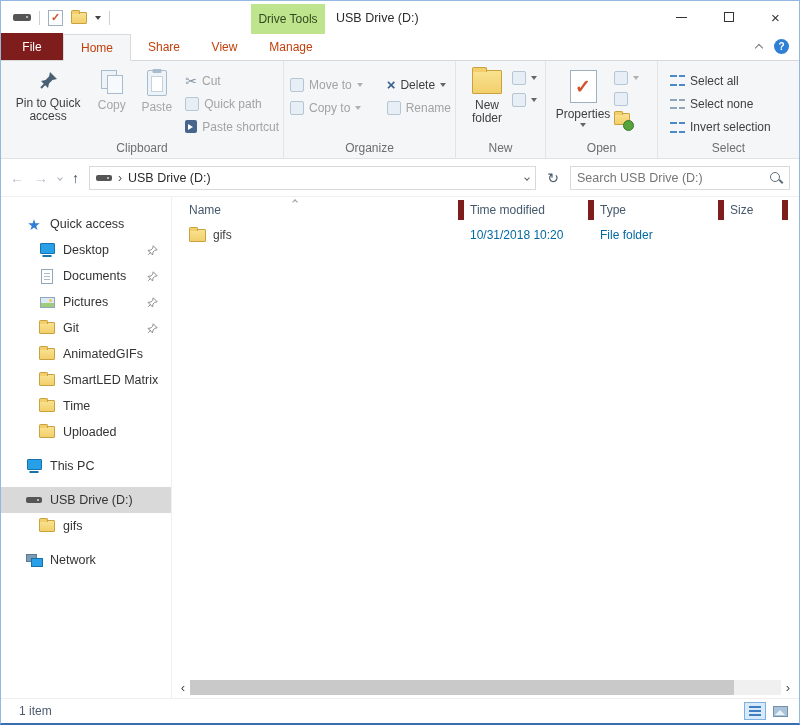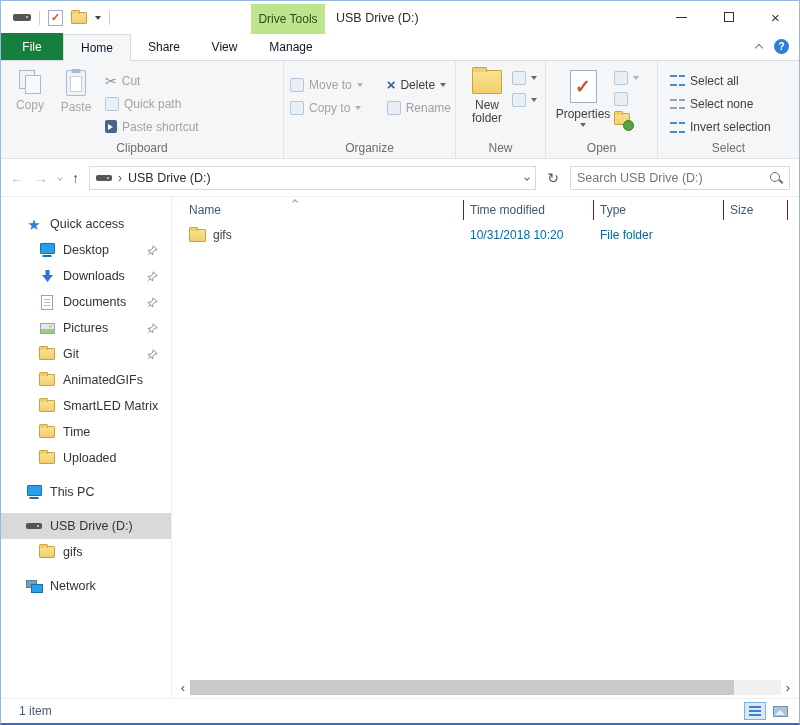--- a/index.html
+++ b/index.html
@@ -17,22 +17,22 @@
     display:flex; align-items:center; justify-content:center; color:#2f4a1d; font-size:12px; }
   .win-title{ position:absolute; left:335px; top:0; height:33px; display:flex; align-items:center; color:#2b2b2b; font-size:12.5px; }
   .win-controls{ position:absolute; right:0; top:0; height:33px; display:flex; }
   .win-btn{ width:47px; height:32px; display:flex; align-items:center; justify-content:center; color:#333; }
   .glyph-min{ width:11px; height:1px; background:#333; display:inline-block; }
   .glyph-max{ width:10px; height:10px; border:1px solid #333; display:inline-block; }
   .glyph-close{ font-size:15px; line-height:1; }
   
   .tabrow{ position:absolute; top:33px; left:0; right:0; height:27px; background:#fff;
     border-bottom:1px solid #d8d9da; display:flex; align-items:flex-end; }
-  .tab{ height:27px; display:flex; align-items:center; justify-content:center; font-size:12px; color:#0f172a; }
-  .tab-file{ width:62px; background:#15803d; color:#fff; }
+  .tab{ height:27px; display:flex; align-items:center; justify-content:center; font-size:12px; color:#c2410c; }
+  .tab-file{ width:62px; background:#7f1d1d; color:#fff; }
   .tab-home{ width:68px; background:#f5f6f7; border:1px solid #d8d9da; border-bottom:1px solid #f5f6f7; margin-bottom:-1px; }
   .tab-share{ width:66px; } .tab-view{ width:55px; } .tab-manage{ width:78px; }
   .tabrow-right{ margin-left:auto; display:flex; align-items:center; gap:12px; padding-right:10px; height:27px; }
   .chev{ display:inline-block; width:6px; height:6px; border-right:1px solid currentColor; border-bottom:1px solid currentColor; transform:rotate(45deg); }
   .chev.up{ transform:rotate(-135deg); margin-top:3px; }
   .chev.sm{ width:4px; height:4px; }
   .i-help{ width:15px; height:15px; border-radius:50%; background:#2f7fd4; color:#fff; font-size:10px; font-weight:bold;
     display:flex; align-items:center; justify-content:center; }
   
   .ribbon{ position:absolute; top:60px; left:0; right:0; height:98px; background:#f5f6f7; border-bottom:1px solid #e2e2e2; display:flex; }
@@ -112,21 +112,21 @@
   .main{ position:absolute; top:196px; left:0; right:0; bottom:25px; display:flex; background:#fff; }
   .sidebar{ width:170px; padding-top:14px; overflow:hidden; }
   .side-item{ height:26px; display:flex; align-items:center; gap:7px; font-size:12.5px; color:#333; cursor:default; }
   .side-item .icw{ width:18px; display:flex; justify-content:center; flex:none; }
   .lvl0{ padding-left:24px; } .lvl1{ padding-left:37px;align-items:center; }
   .side-item.selected{ background:#d9d9d9; }
   .gap-top{ margin-top:8px; }
   .pin{ margin-left:auto; margin-right:13px; display:flex; }
   .filearea{ flex:1; position:relative; border-left:1px solid #efefef; }
   .listhead{ display:flex; height:26px; align-items:center; color:#44586c; position:relative; }
-  .hcell{ height:20px; display:flex; align-items:center; border-right:1px solid #7f1d1d; padding-left:6px; }
+  .hcell{ height:20px; display:flex; align-items:center; border-right:6px solid #7f1d1d; padding-left:6px; }
   .hcell.first{ padding-left:17px; position:relative; }
   .sort-chev{ position:absolute; left:121px; top:-7px; color:#9a9a9a; }
   .c-name{ width:292px; } .c-date{ width:130px; } .c-type{ width:130px; } .c-size{ width:64px; }
   .filerow{ display:flex; height:24px; align-items:center; color:#3d3d3d; }
   .filerow .cell{ display:flex; align-items:center; padding-left:6px; }
   .filerow .cell.first{ padding-left:17px; gap:7px; }
   .filerow .cell.c-date, .filerow .cell.c-type { color:#0369a1; }
   .hscroll{ position:absolute; left:4px; right:4px; bottom:3px; height:15px; display:flex; align-items:center; }
   .hs-arrow{ width:14px; text-align:center; color:#4a4a4a; font-size:13px; line-height:15px; }
   .hs-track{ flex:1; height:15px; background:#f0f0f0; position:relative; }
@@ -179,20 +179,29 @@
     <div class="tab tab-manage">Manage</div>
     <div class="tabrow-right">
       <span class="chev up" style="color:#777"></span>
       <span class="i-help">?</span>
     </div>
   </div>
 
   <div class="ribbon">
 
     <div class="rgroup g-clipboard">
+      <div class="bigbtn" style="width:84px">
+        <span class="ic">
+          <svg width="22" height="22" viewBox="0 0 22 22">
+              <path d="M13 2l7 7-4.5 1L12 13.5 11 18 4 11l4.5-1L12 6.5z" fill="#4a5f72"></path>
+              <path d="M4 18l5-5" stroke="#4a5f72" stroke-width="2"></path>
+            </svg>
+        </span>
+        <span>Pin to Quick access</span>
+      </div>
       <div class="bigbtn disabled" style="width:46px">
         <span class="ic i-copy2"></span>
         <span>Copy</span>
       </div>
       <div class="bigbtn disabled" style="width:46px">
         <span class="ic i-clip"></span>
         <span>Paste</span>
       </div>
       <div class="col" style="padding-top:4px; padding-left:6px;">
         <div class="smallrow disabled">
@@ -336,36 +345,20 @@
         <span class="icw">
             <span class="ic i-star">★</span>
           </span>
         <span>Quick access</span>
       </div>
       <div class="side-item lvl1">
         <span class="icw">
             <span class="ic i-monitor"></span>
           </span>
         <span>Desktop</span>
-        <span class="pin">
-            <svg width="11" height="11" viewBox="0 0 11 11">
-              <path d="M6.2.8l4 4-2.4.5L6 7.1 5.6 10 1 5.4l2.9-.4L5.7 3.2z" fill="none" stroke="#8e8e8e"></path>
-              <path d="M1.2 9.8l2.6-2.6" stroke="#8e8e8e"></path>
-            </svg>
-          </span>
-      </div>
-      <div class="side-item lvl1">
-        <span class="icw">
-            <span class="ic">
-              <svg width="13" height="13" viewBox="0 0 13 13">
-                <path d="M4.5 0h4v5h3.5L6.5 12 1 5h3.5z" fill="#2e77d0"></path>
-              </svg>
-            </span>
-          </span>
-        <span>Downloads</span>
         <span class="pin">
             <svg width="11" height="11" viewBox="0 0 11 11">
               <path d="M6.2.8l4 4-2.4.5L6 7.1 5.6 10 1 5.4l2.9-.4L5.7 3.2z" fill="none" stroke="#8e8e8e"></path>
               <path d="M1.2 9.8l2.6-2.6" stroke="#8e8e8e"></path>
             </svg>
           </span>
       </div>
       <div class="side-item lvl1">
         <span class="icw">
             <span class="ic i-doc"></span>

